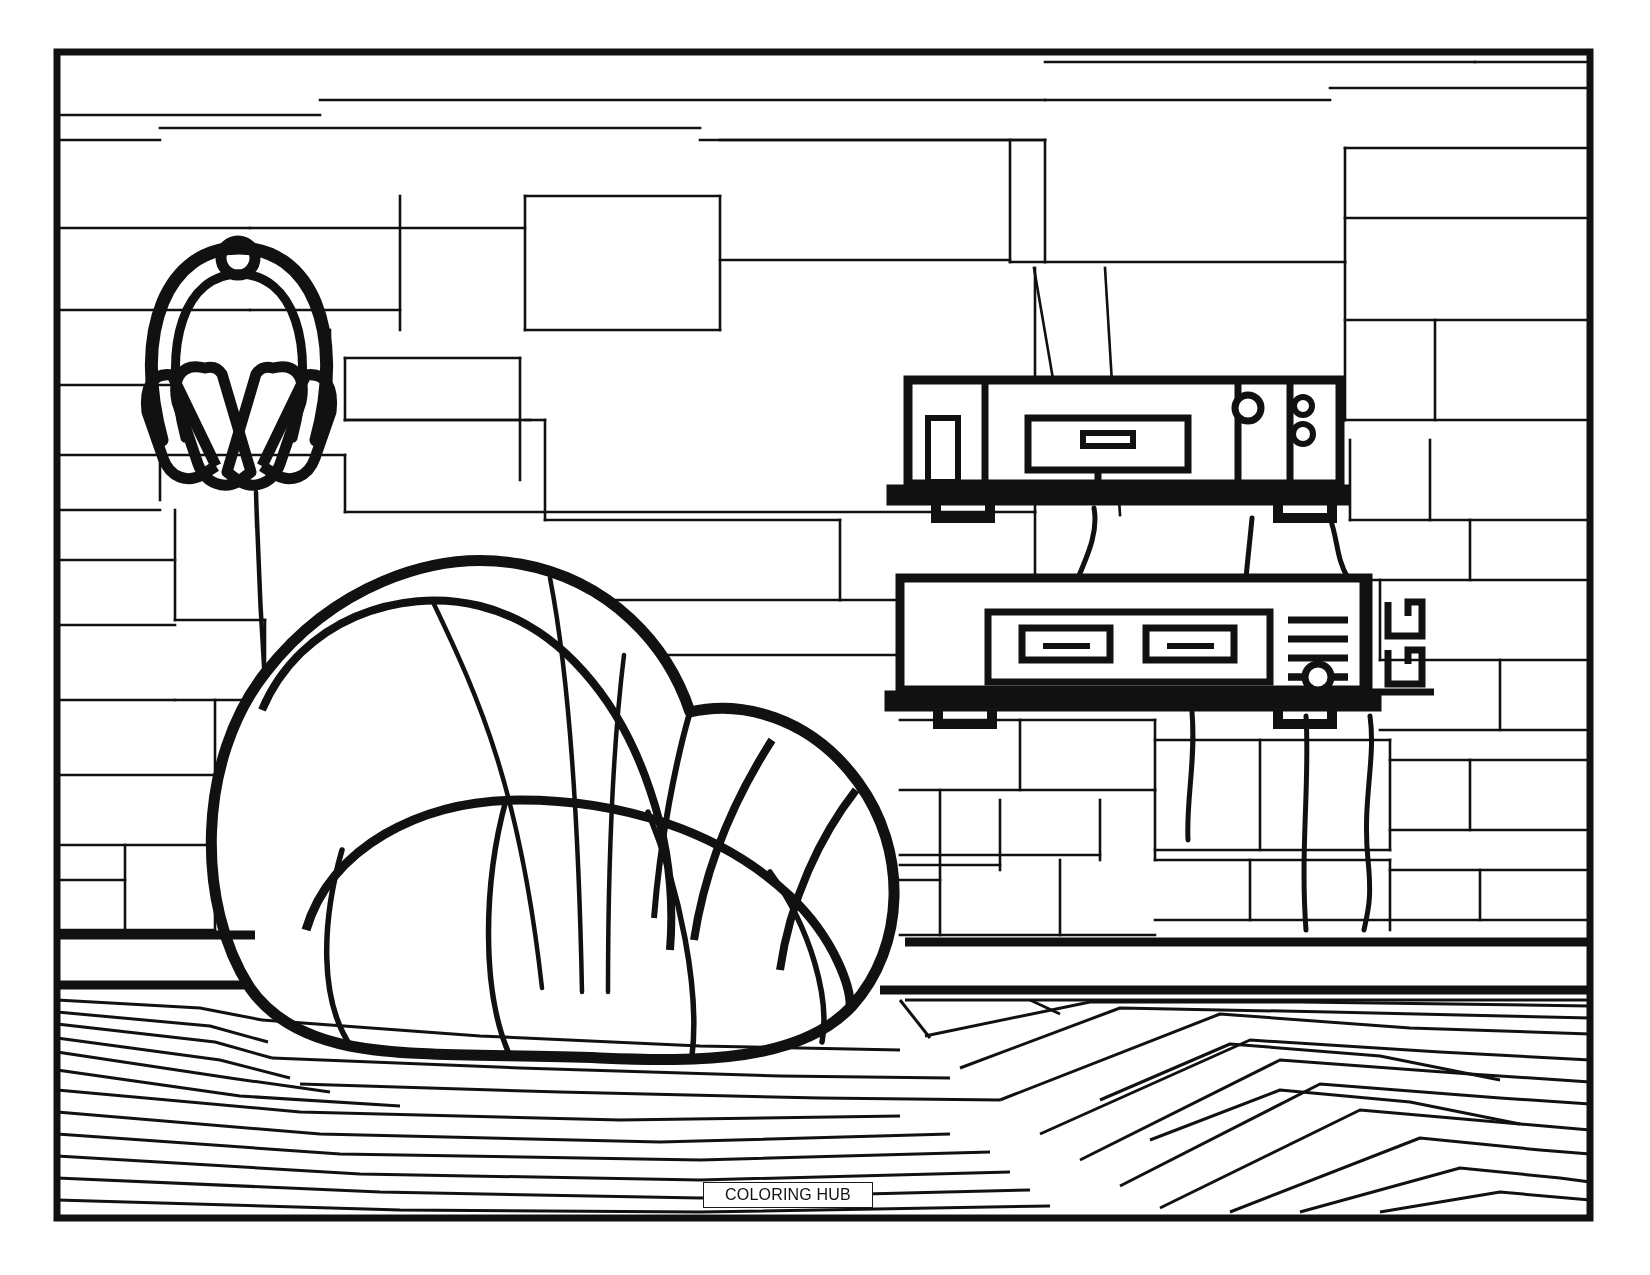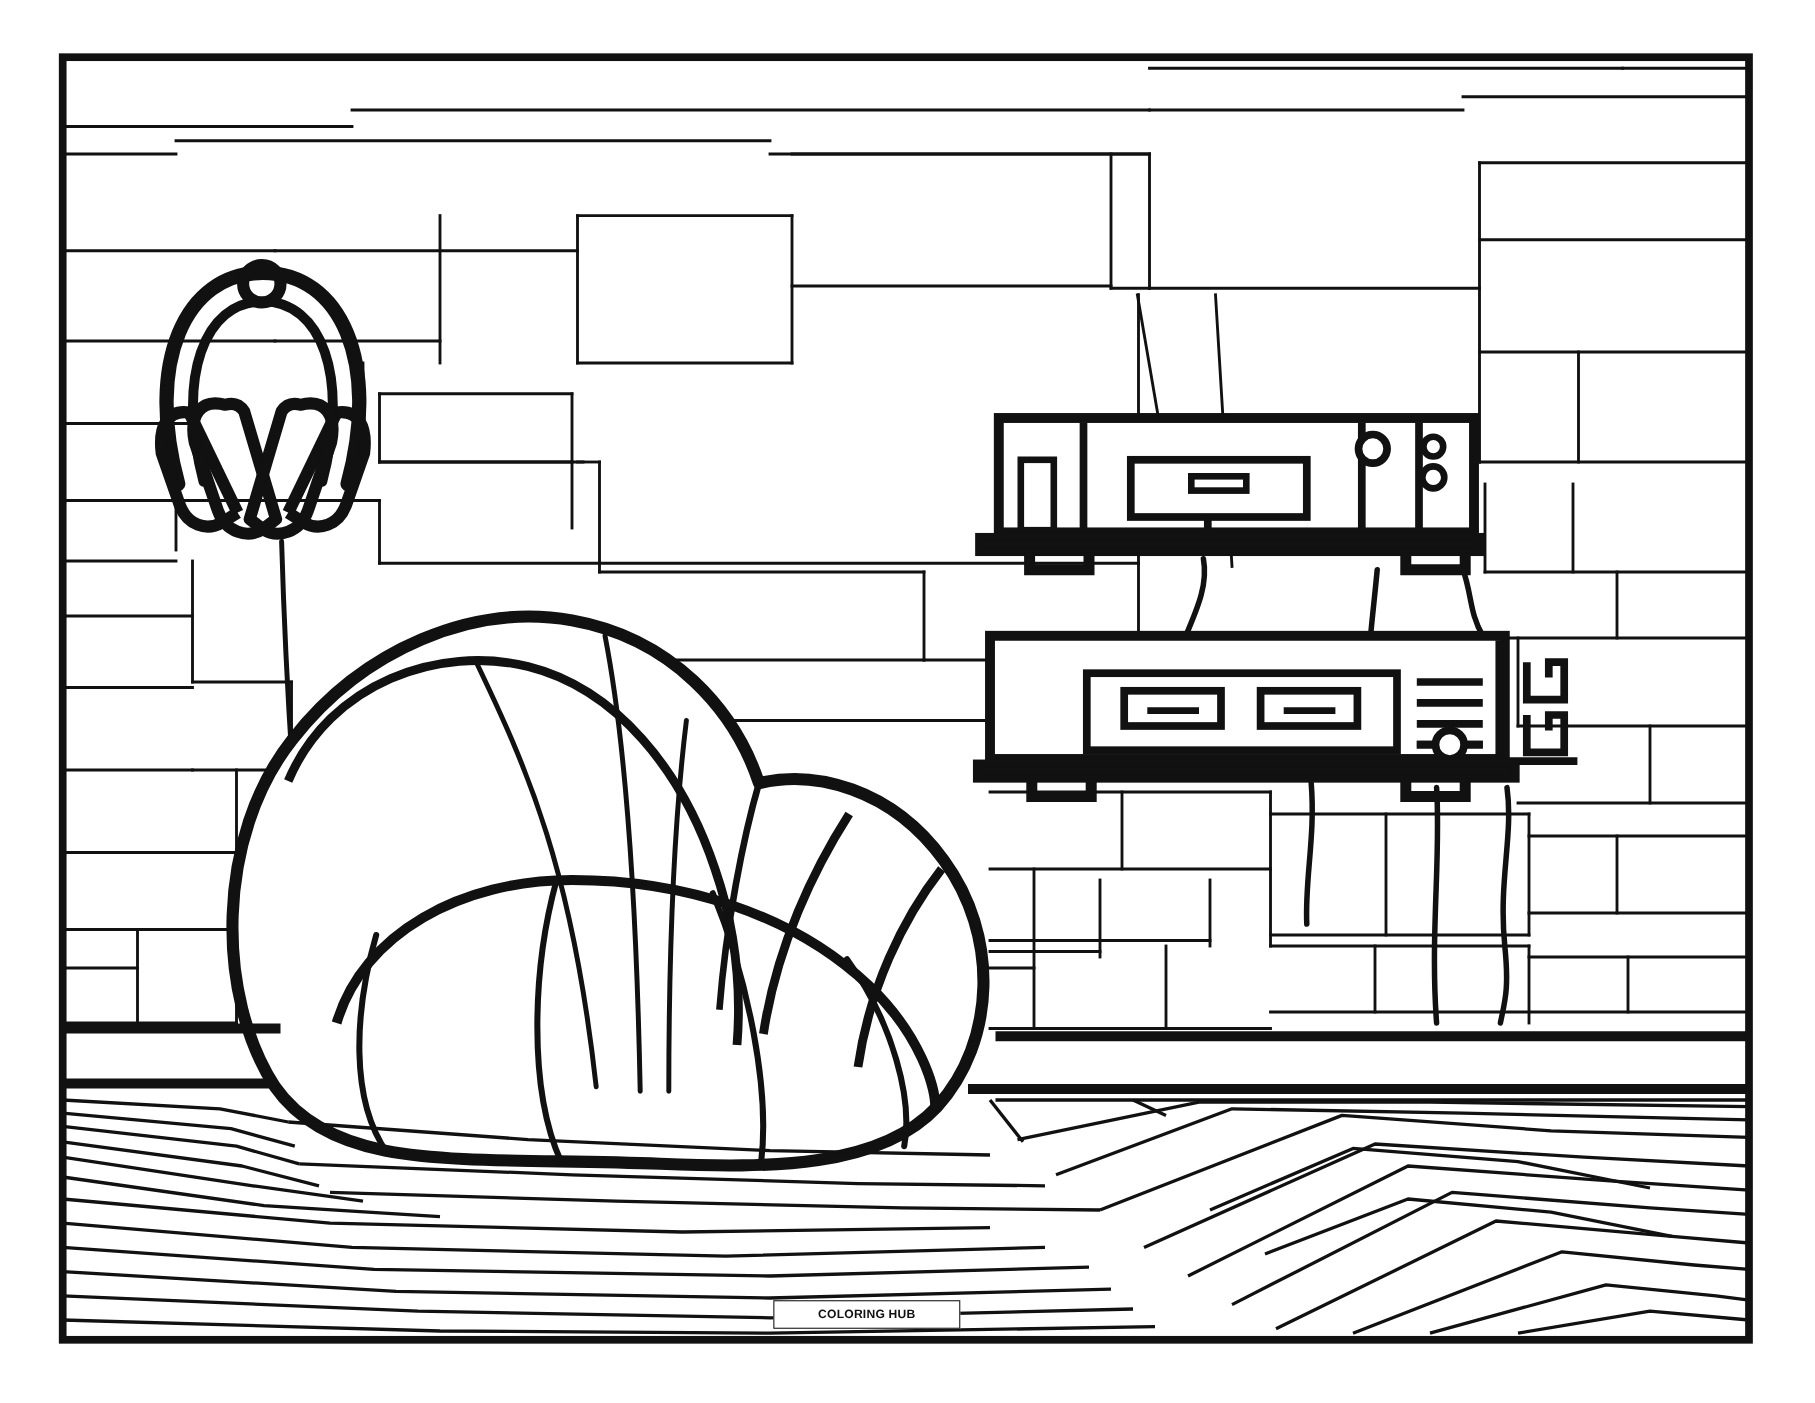--- a/index.html
+++ b/index.html
@@ -31,22 +31,22 @@
     height: 26px;
     background: #ffffff;
     border: 1.5px solid #1a1a1a;
     display: flex;
     align-items: center;
     justify-content: center;
     box-sizing: border-box;
   }
   .watermark span {
     font-family: "Liberation Sans", sans-serif;
-    font-weight: bold;
-    font-size: 11px;
+    font-weight: normal;
+    font-size: 16px;
     letter-spacing: 0.2px;
     color: #111111;
     line-height: 1;
     white-space: nowrap;
   }
 </style>
 </head>
 <body>
 
 <div id="page">

